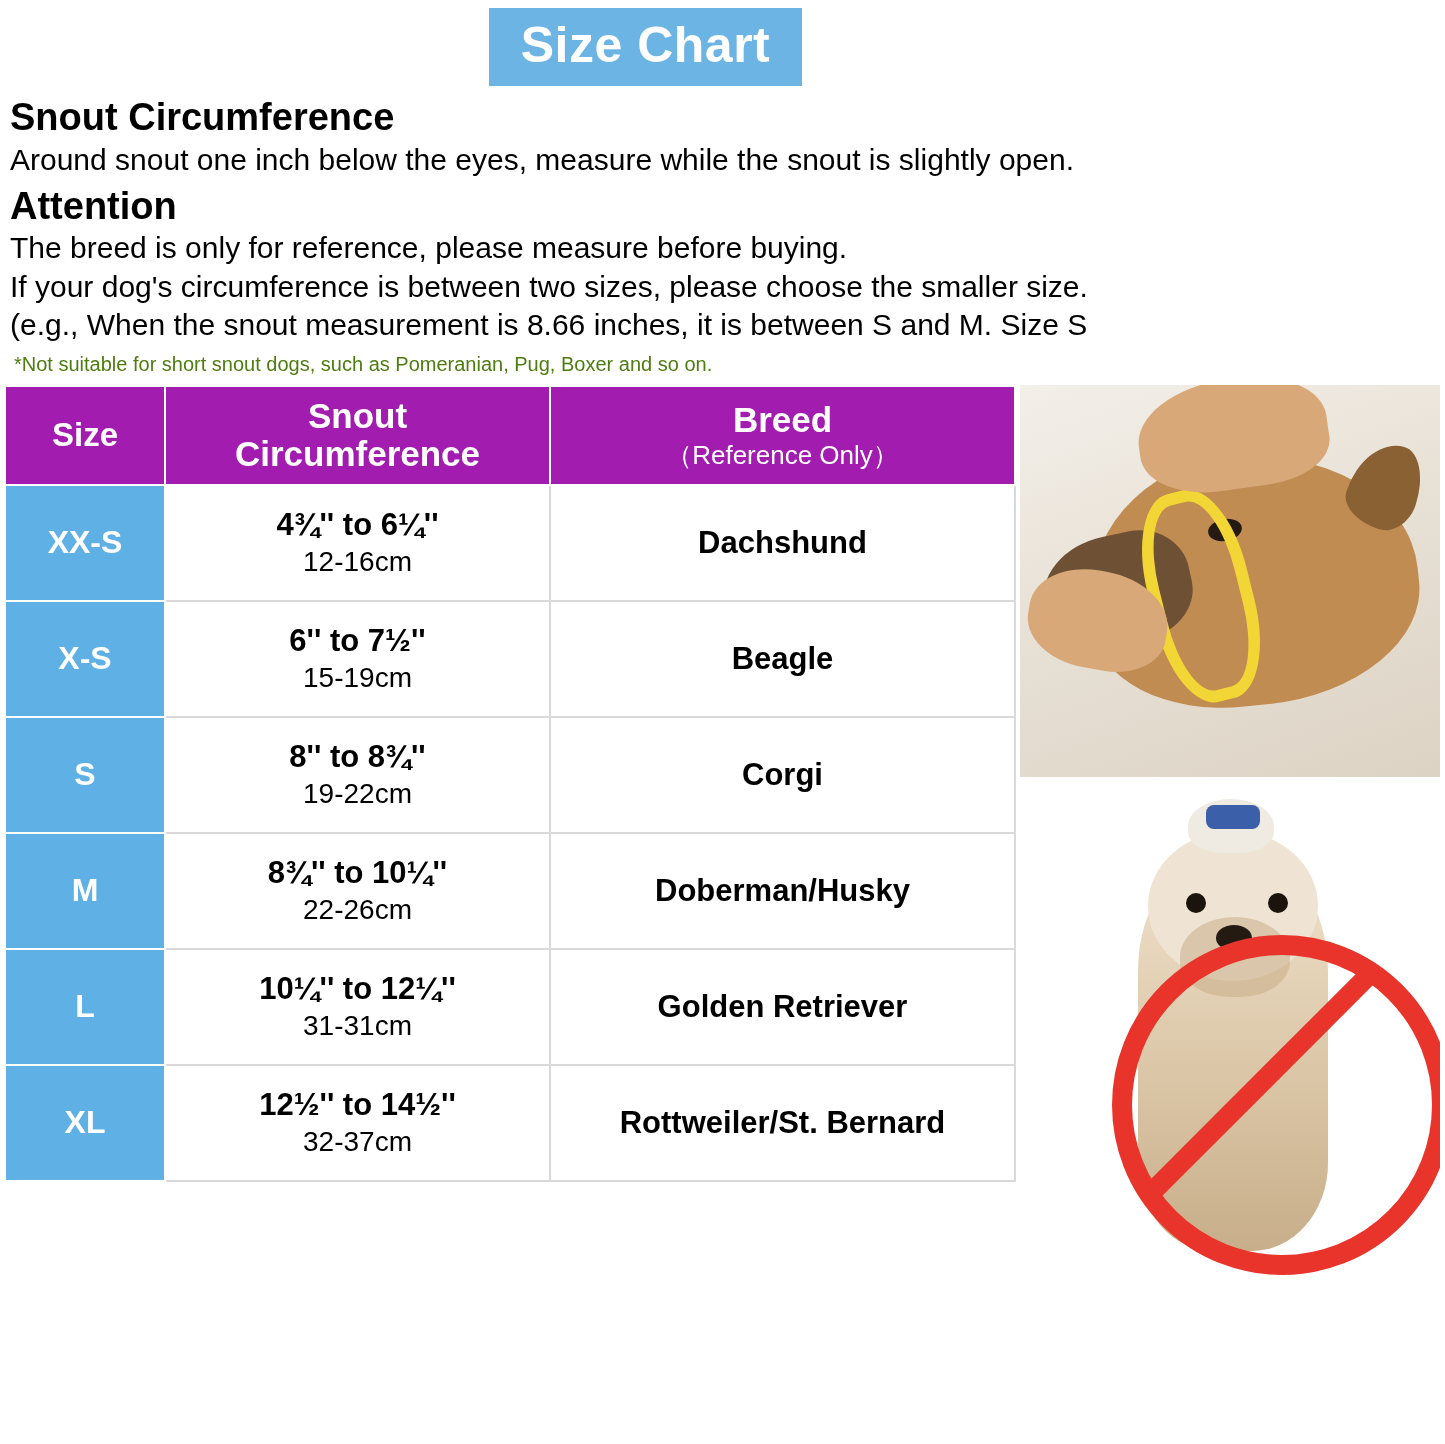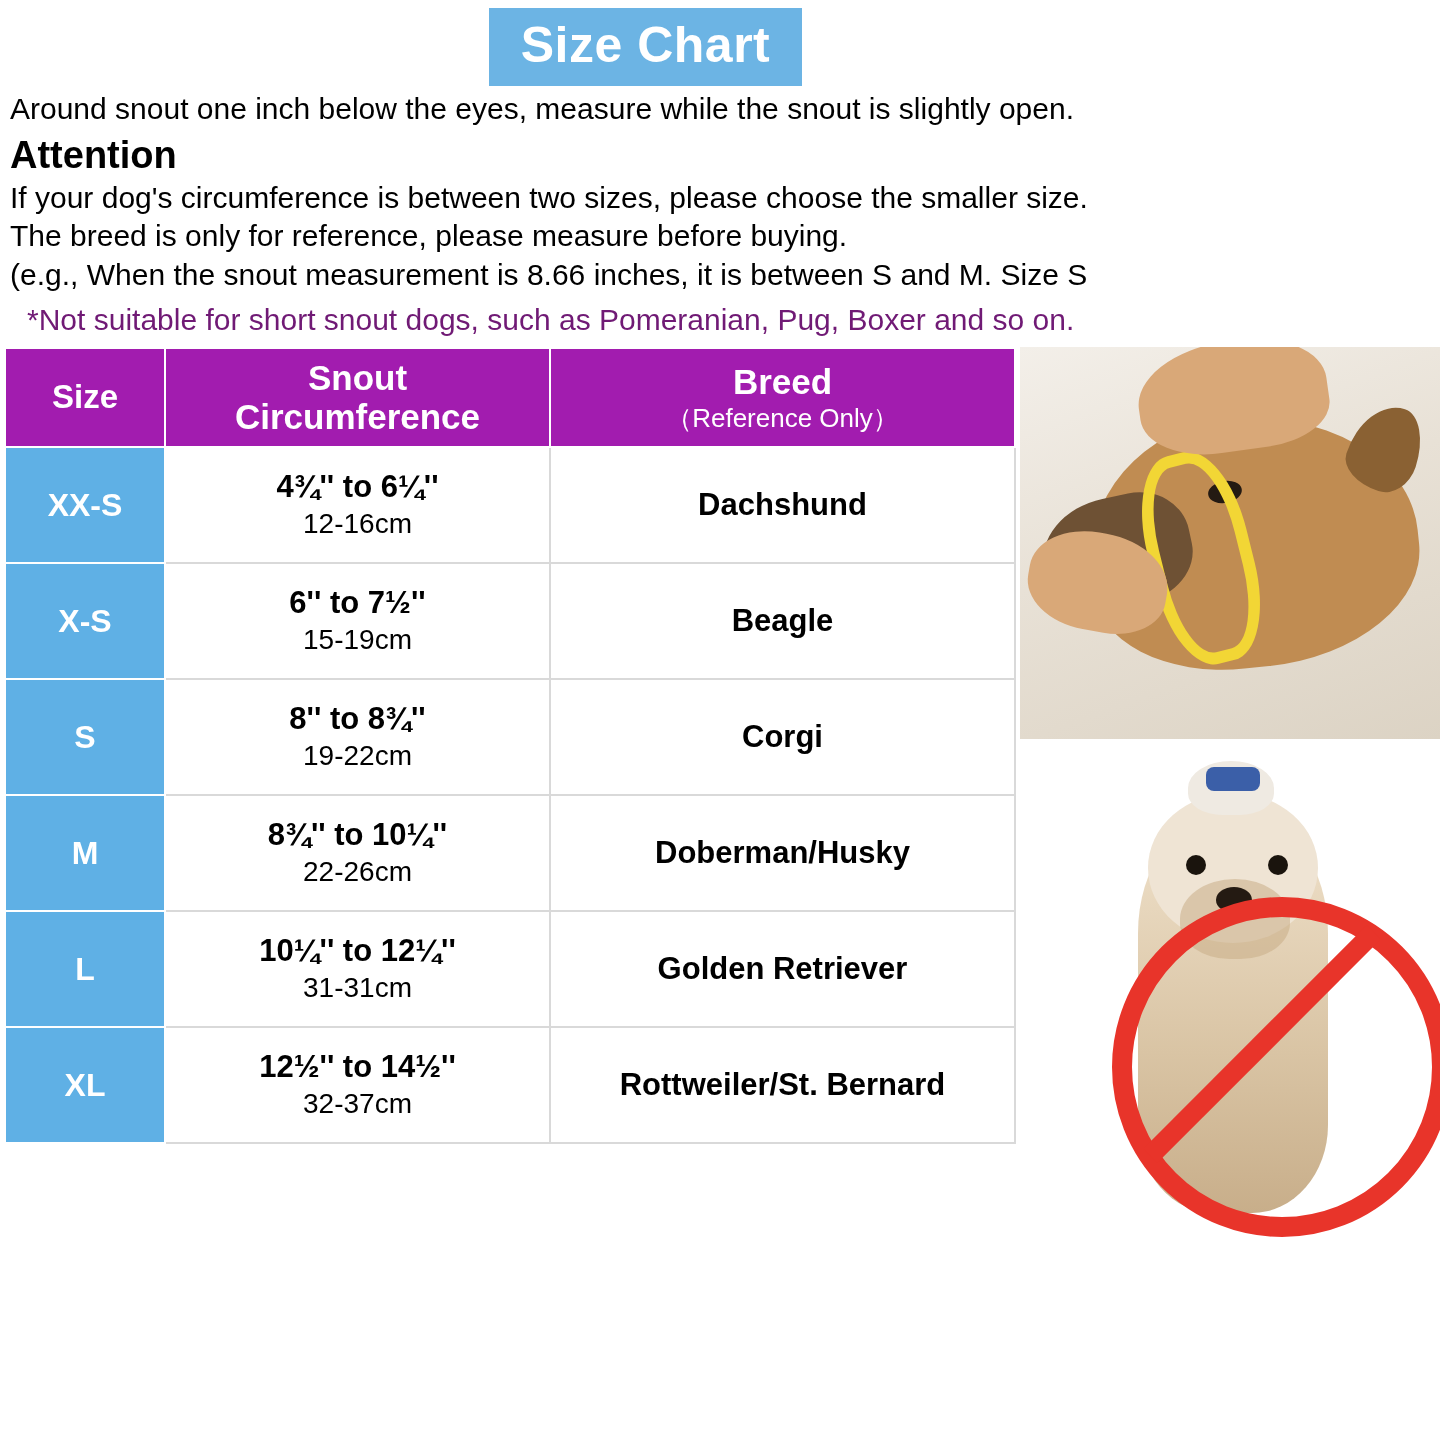--- a/index.html
+++ b/index.html
@@ -47,24 +47,24 @@
     font-weight: bold;
     margin: 6px 0 2px 0;
     line-height: 1.12;
   }
   .p {
     font-size: 30px;
     line-height: 1.28;
     margin: 0;
   }
   .warn {
-    font-size: 30px;
+    font-size: 20px;
     line-height: 1.3;
-    color: #701a75;
-    margin: 6px 0 8px 17px;
+    color: #4d7c0f;
+    margin: 6px 0 8px 4px;
   }
 
   
   .lower {
     display: flex;
     align-items: flex-start;
     padding: 0 4px 0 4px;
   }
   .table-col {
     width: 1010px;
@@ -337,25 +337,26 @@
 </head>
 <body>
 
 <div class="page">
 
   <div class="title-wrap">
     <span class="title-badge">Size Chart</span>
   </div>
 
   <div class="textblock">
+    <div class="h2">Snout Circumference</div>
     <p class="p">Around snout one inch below the eyes, measure while the snout is slightly open.</p>
 
     <div class="h2">Attention</div>
+    <p class="p">The breed is only for reference, please measure before buying.</p>
     <p class="p">If your dog's circumference is between two sizes, please choose the smaller size.</p>
-    <p class="p">The breed is only for reference, please measure before buying.</p>
     <p class="p">(e.g., When the snout measurement is 8.66 inches, it is between S and M. Size S</p>
 
     <p class="warn">*Not suitable for short snout dogs, such as Pomeranian, Pug, Boxer and so on.</p>
   </div>
 
   <div class="lower">
 
     <div class="table-col">
       <table class="size-table">
         <colgroup>

